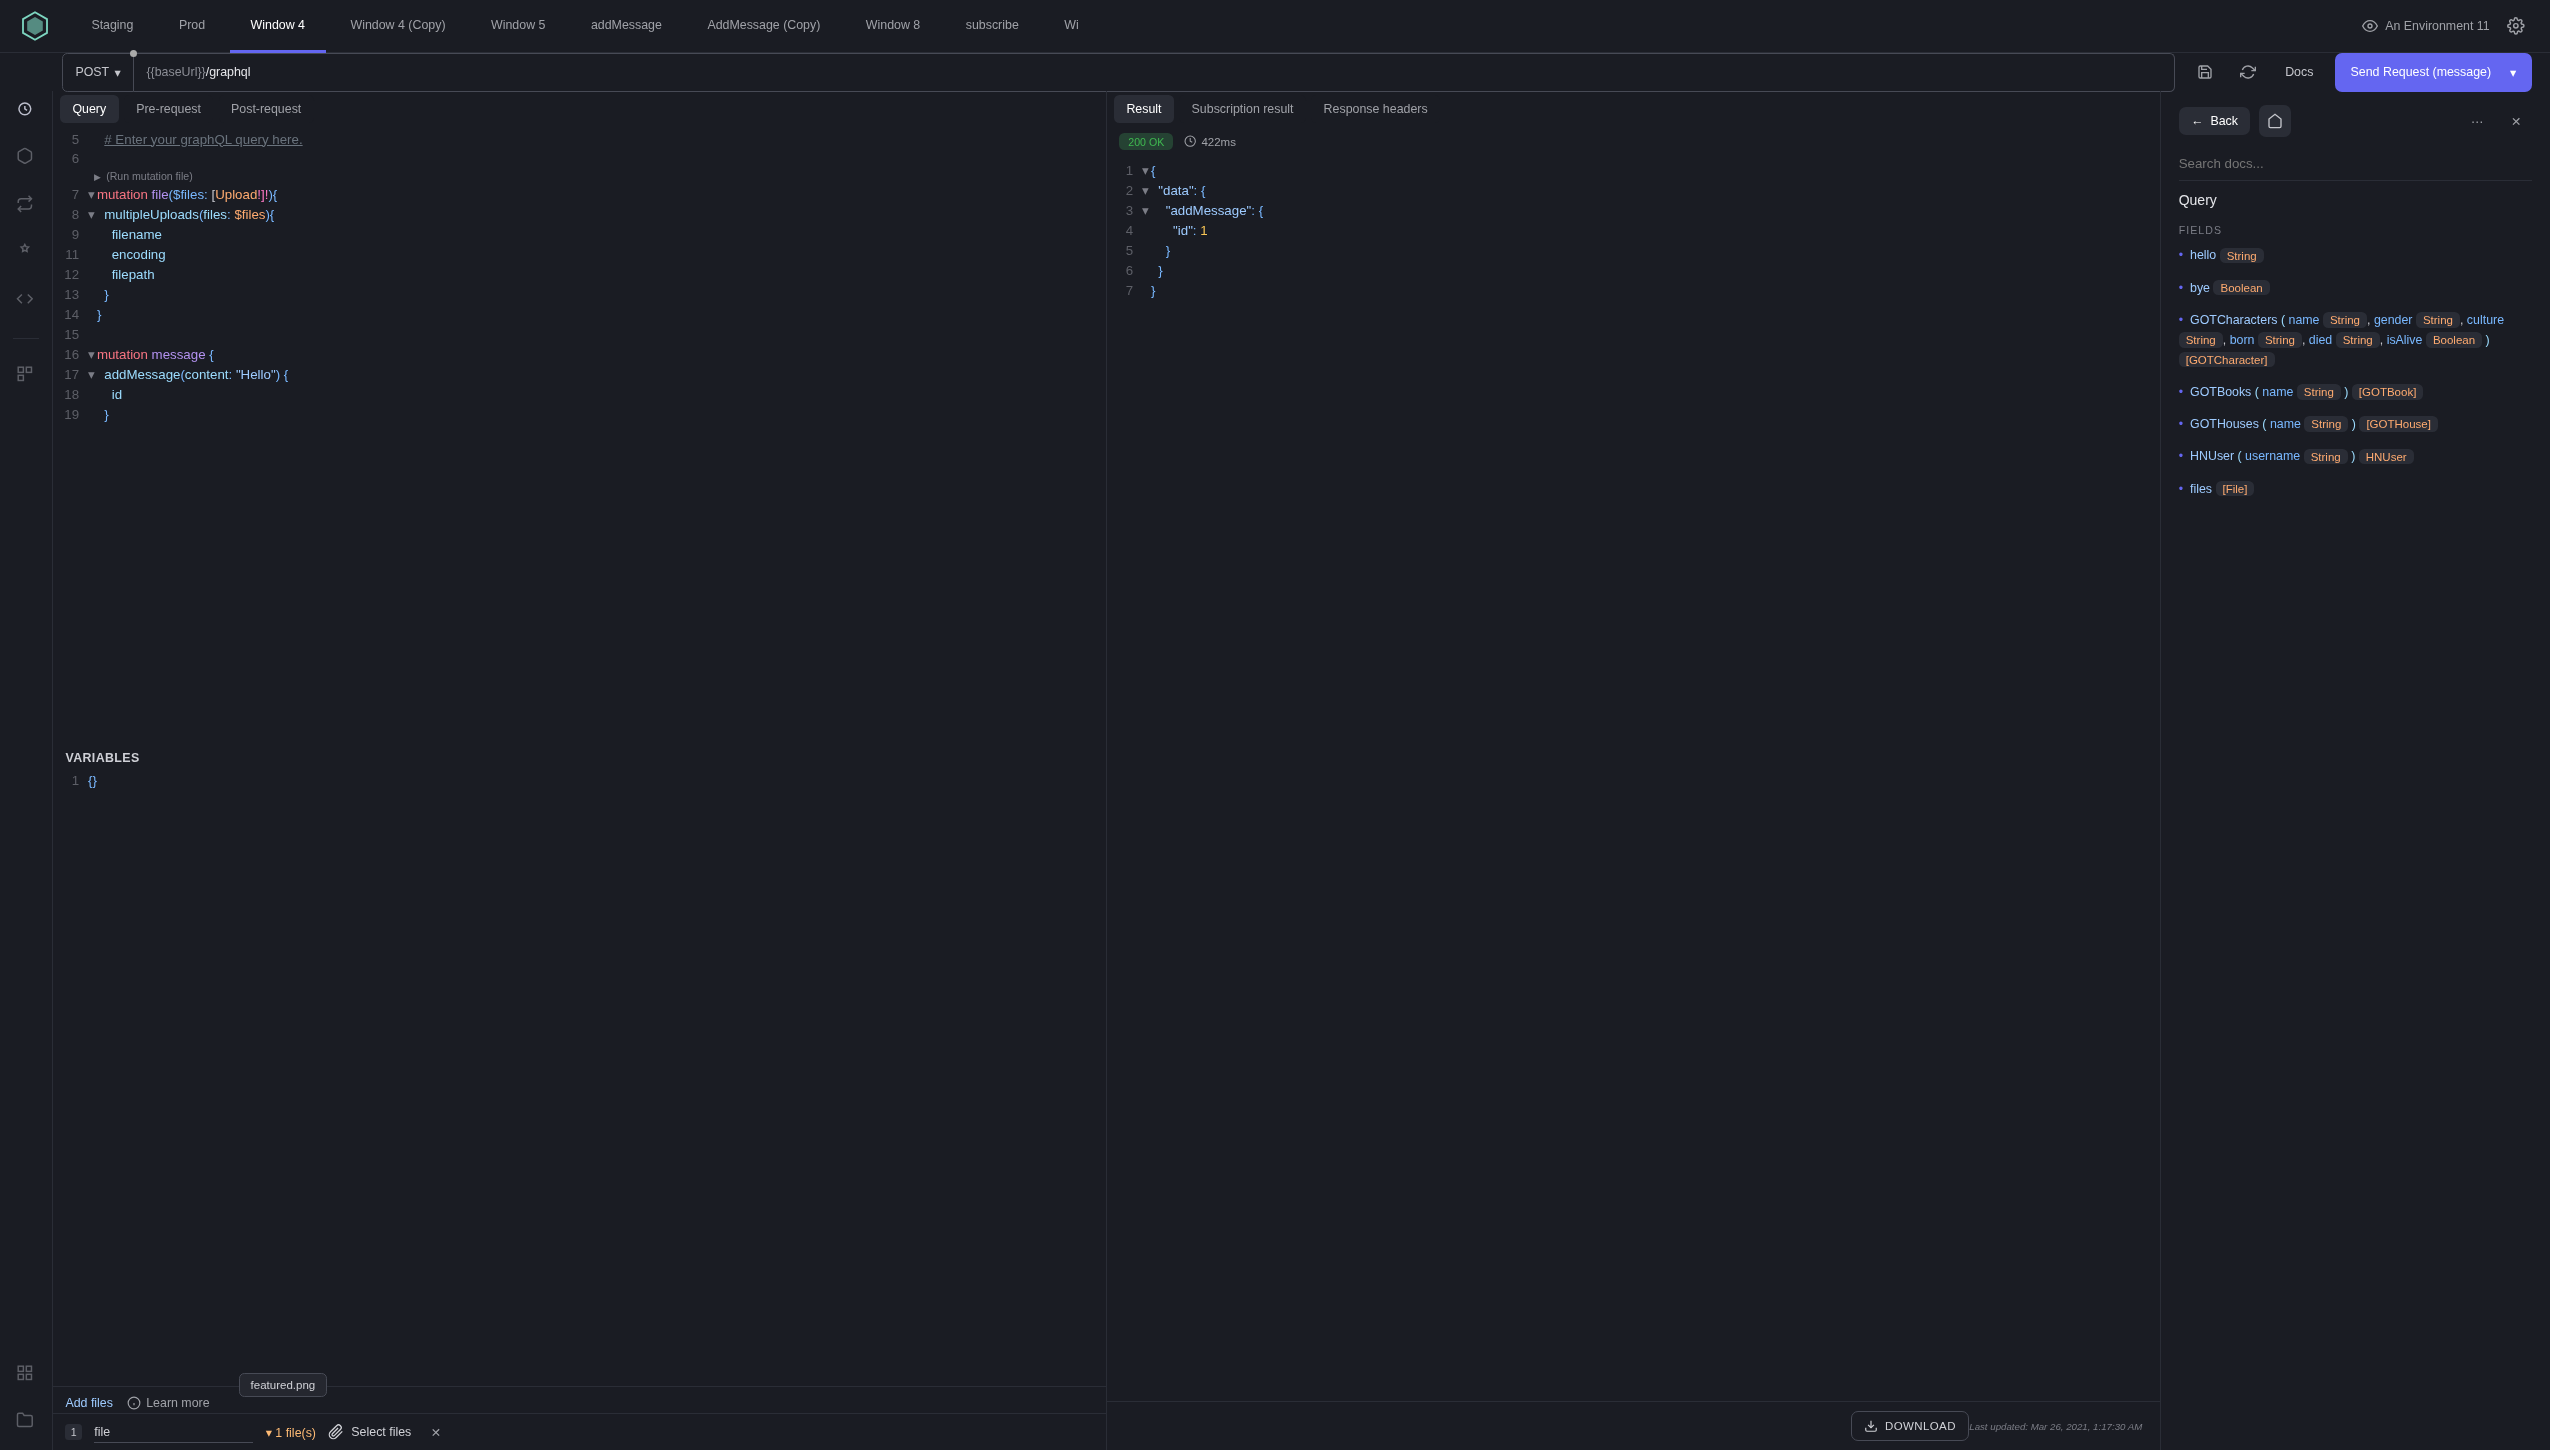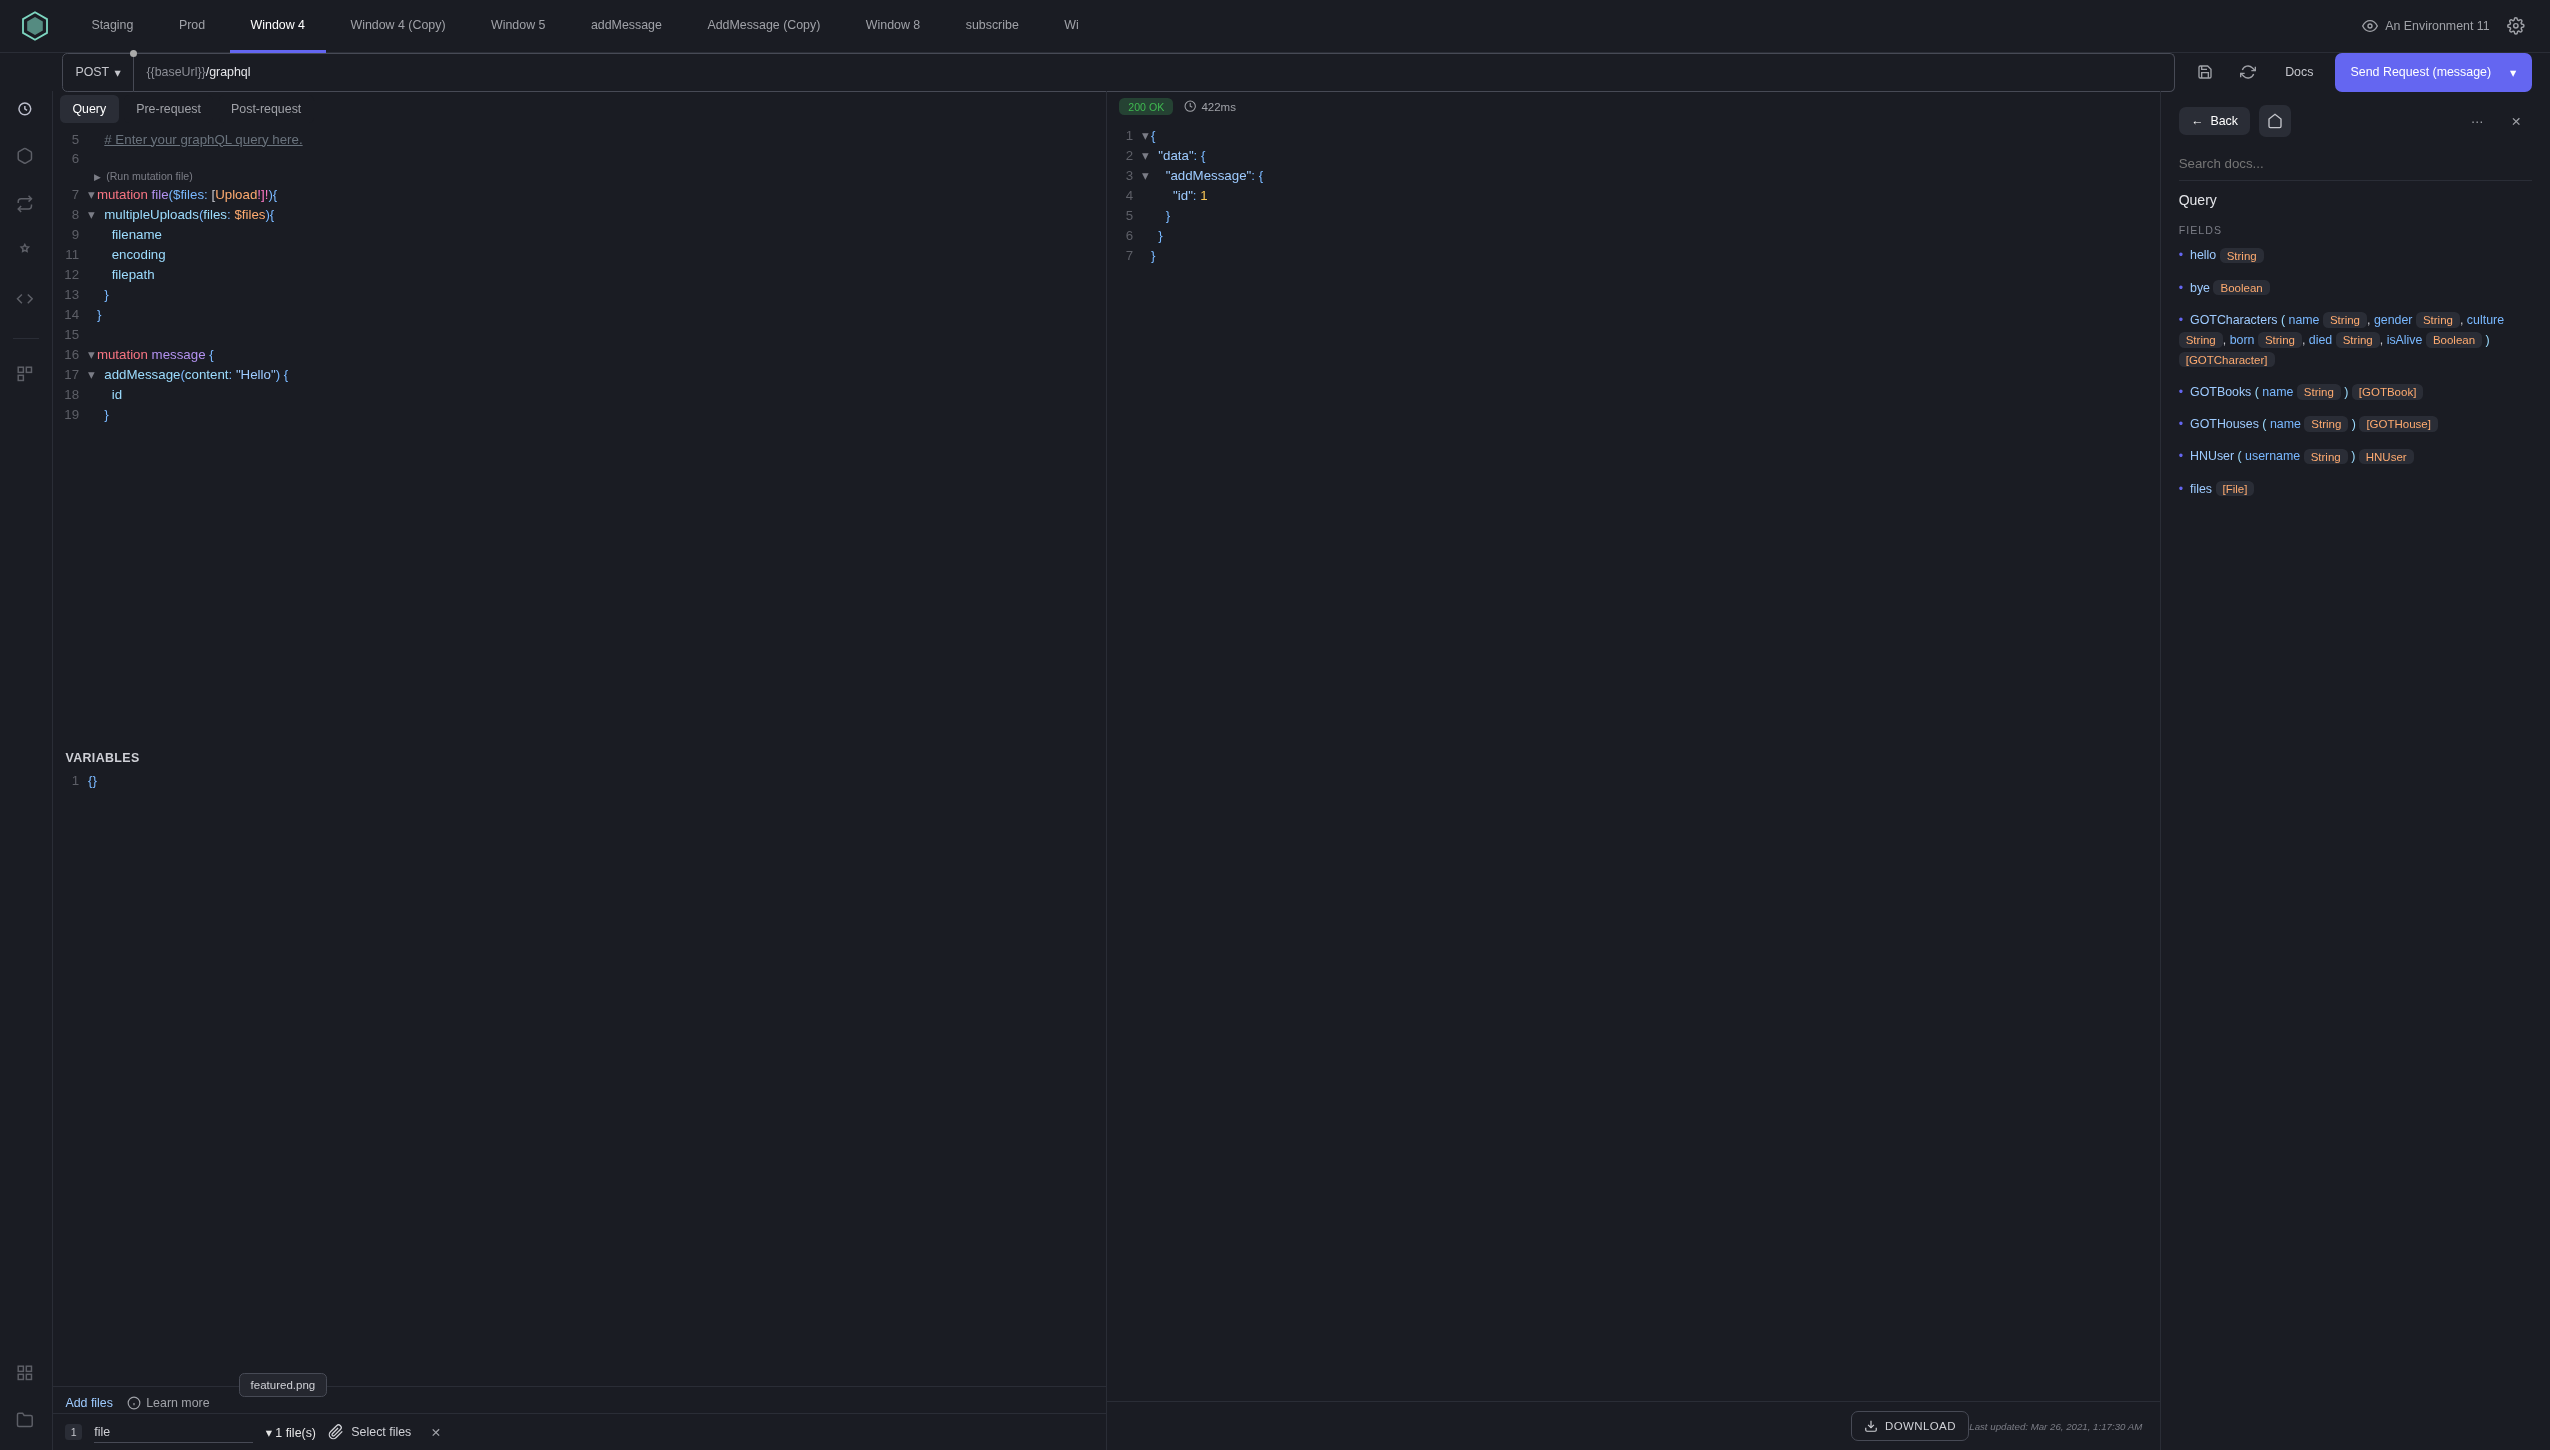--- a/index.html
+++ b/index.html
@@ -97,21 +97,21 @@
     .docs-item .paren { color:#9cdcfe; }
 
     
     .files-bar { border-top:0.9px solid #2a2d36; padding:8.9px 12.4px 3.5px; display:flex; align-items:center; gap:14px; }
     .add-files { color:#9ecbff; cursor:pointer; }
     .learn-more { color:#a0a2a8; display:flex; align-items:center; gap:5.3px; cursor:pointer; }
     .file-chip { position:absolute; margin-top:-35px; background:#25272f; border:0.9px solid #474a55; border-radius:5.3px; padding:5.3px 10.6px; font-size:11.5px; color:#d0d1d6; }
     .file-row { border-top:0.9px solid #2a2d36; padding:7px 12.4px; display:flex; align-items:center; gap:12.4px; }
     .file-idx { background:#2a2d36; padding:1.8px 5.3px; border-radius:3.5px; font-size:10.6px; }
     .file-name-input { flex:0 0 159px; border-bottom:0.9px solid #474a55; color:#d0d1d6; padding:3.5px 0; }
-    .count-caret { color:#e5e5e5; }
+    .count-caret { color:#fdba74; }
     .select-files { display:flex; align-items:center; gap:7px; color:#d0d1d6; cursor:pointer; }
     .fr-close { color:#a0a2a8; cursor:pointer; padding:0 7px; }
     .download-btn { margin-left:auto; border:0.9px solid #474a55; border-radius:7px; padding:7px 12.4px; color:#d0d1d6; display:flex; align-items:center; gap:7px; cursor:pointer; font-size:11.5px; letter-spacing:0.4px; }
     .last-updated { font-size:9.7px; font-style:italic; color:#7b7d86; }
 
     .bottom-right { display:flex; align-items:center; justify-content:space-between; padding:8.9px 17.7px; border-top:0.9px solid #2a2d36; }
 
     .relwrap { position:relative; }
 
     svg { display:block; }
@@ -356,20 +356,25 @@
               <svg width="16" height="16" viewBox="0 0 24 24" fill="none" stroke="currentColor" stroke-width="2">
                   <path d="M21.44 11.05l-9.19 9.19a6 6 0 0 1-8.49-8.49l9.19-9.19a4 4 0 0 1 5.66 5.66l-9.2 9.19a2 2 0 0 1-2.83-2.83l8.49-8.48"></path>
                 </svg>
               <span>Select files</span>
             </span>
             <span class="fr-close">✕</span>
           </div>
         </div>
 
         <div class="right-pane">
+          <div class="sub-tabs" id="right-subtabs">
+              <div class="sub-tab active">Result</div>
+              <div class="sub-tab">Subscription result</div>
+              <div class="sub-tab">Response headers</div>
+            </div>
           <div class="status-row">
             <span class="status-badge">200 OK</span>
             <span class="timing">
               <svg width="12.4" height="12.4" viewBox="0 0 24 24" fill="none" stroke="currentColor" stroke-width="2">
                   <circle cx="12" cy="12" r="10"></circle>
                   <polyline points="12 6 12 12 16 14"></polyline>
                 </svg>
               <span>422ms</span>
             </span>
           </div>

